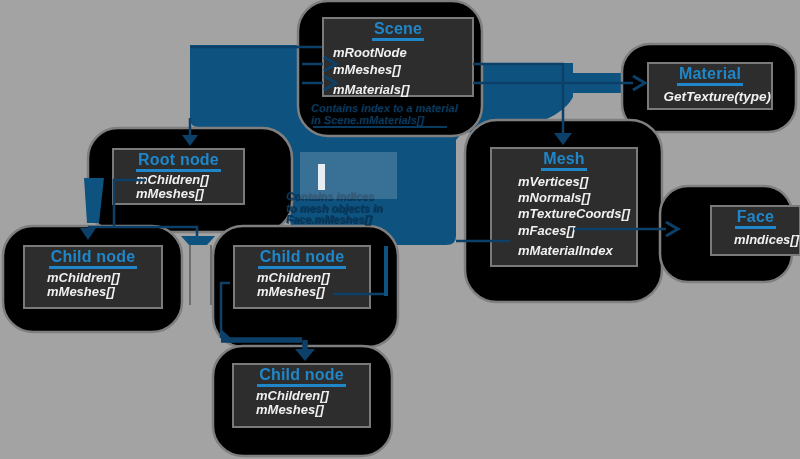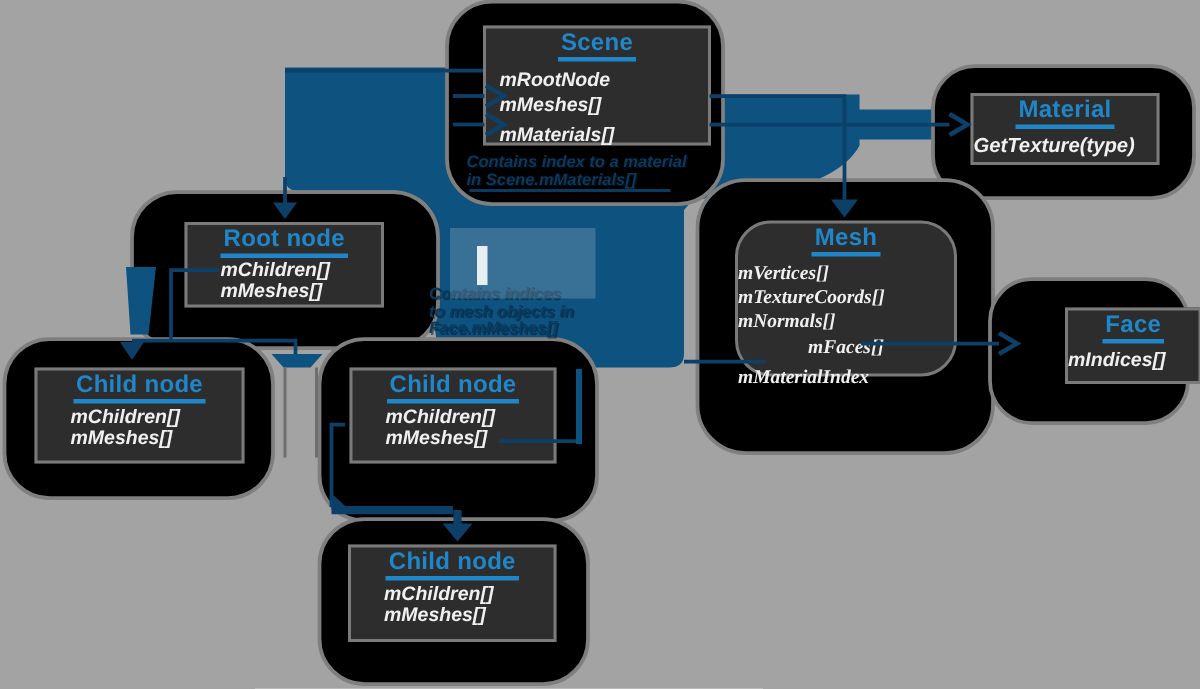--- a/index.html
+++ b/index.html
@@ -18,24 +18,24 @@
     border-bottom:3px solid #1f87c9;line-height:1.05;margin-top:2px;padding:0 2px;
     letter-spacing:.2px;white-space:nowrap;
   }
   .members{margin-top:3px;}
   .member{
     font-style:italic;font-weight:bold;font-size:13px;color:#f0f0f0;
     text-align:left;padding-left:9px;line-height:15px;white-space:nowrap;
   }
   .scene .member{line-height:17px;}
   .scene .m3{margin-top:3px;}
-  .mesh .member{line-height:16px;padding-left:0;font-family:Liberation Serif, serif;}
-  .mesh .m4{margin-top:1px;text-align:center;}
+  .mesh .member{line-height:16px;padding-left:26px;}
+  .mesh .m4{margin-top:1px;}
   .mesh .m5{margin-top:4px;}
-  .center-members .member{text-align:left;padding-left:0;}
+  .center-members .member{text-align:right;padding-left:0;}
   .annotation{
     position:absolute;z-index:3;font-size:11px;font-weight:bold;font-style:italic;
     color:#0a3a5e;line-height:11.5px;white-space:nowrap;
     text-shadow:1px 1px 0 rgba(2,26,46,.55);
   }
   #fg-layer{z-index:4;}
   .overlay-rect{position:absolute;z-index:5;}
   #mesh-note-cover{left:300px;top:152px;width:97px;height:47px;background:rgba(255,255,255,.18);}
   #mesh-note-notch{left:318px;top:164px;width:7px;height:26px;background:rgba(255,255,255,.88);}
 </style>
@@ -75,39 +75,39 @@
     </div>
   </div>
 
   <div class="box center-members" style="left:647px;top:62px;width:126px;height:48px;">
     <span class="title">Material</span>
     <div class="members">
       <div class="member" style="font-size:13.5px;">GetTexture(type)</div>
     </div>
   </div>
 
-  <div class="box mesh" style="left:490px;top:147px;width:148px;height:104px;border-radius:24px;">
+  <div class="box mesh" style="left:490px;top:147px;width:148px;height:120px;">
     <span class="title">Mesh</span>
     <div class="members">
       <div class="member">mVertices[]</div>
+      <div class="member">mNormals[]</div>
       <div class="member">mTextureCoords[]</div>
-      <div class="member">mNormals[]</div>
       <div class="member m4">mFaces[]</div>
       <div class="member m5">mMaterialIndex</div>
     </div>
   </div>
 
   <div class="box center-members" style="left:710px;top:205px;width:91px;height:51px;">
     <span class="title">Face</span>
     <div class="members">
       <div class="member">mIndices[]</div>
     </div>
   </div>
 
-  <div class="box" style="left:123px;top:148px;width:133px;height:57px;">
+  <div class="box" style="left:112px;top:148px;width:133px;height:57px;">
     <span class="title">Root node</span>
     <div class="members" style="margin-top:1px;">
       <div class="member" style="line-height:14px;padding-left:22px;">mChildren[]</div>
       <div class="member" style="line-height:14px;padding-left:22px;">mMeshes[]</div>
     </div>
   </div>
 
   <div class="box" style="left:23px;top:245px;width:140px;height:64px;">
     <span class="title">Child node</span>
     <div class="members" style="margin-top:2px;">

